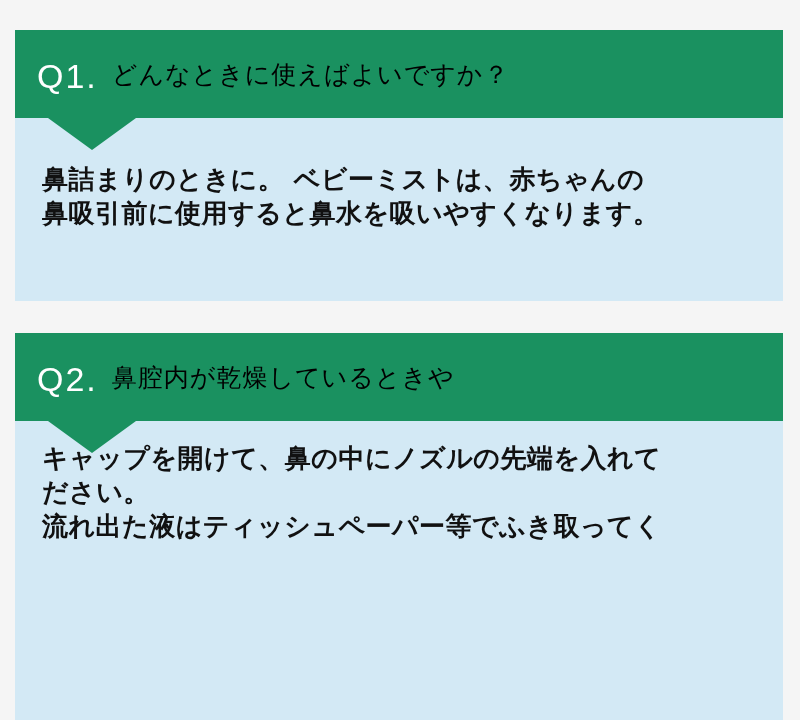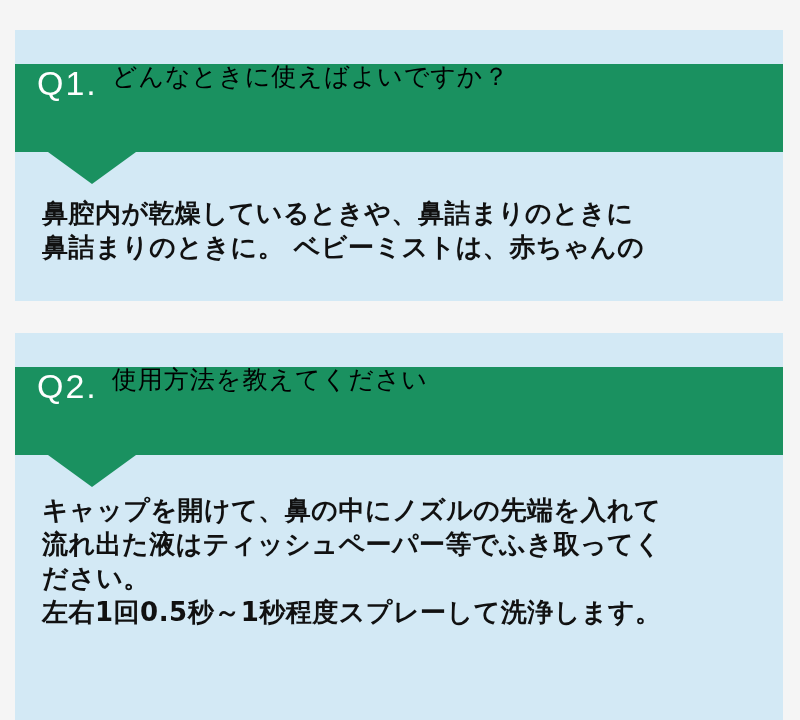--- a/index.html
+++ b/index.html
@@ -21,24 +21,23 @@
       background: #d3e9f5;
     }
     .faq-1 { top: 30px; height: 271px; }
     .faq-2 { top: 333px; height: 471px; }
 
     .q-header {
       position: relative;
       height: 88px;
       background: #1a9160;
       display: flex;
-      align-items: flex-start;
+      align-items: center;
       padding-left: 22px;
       box-sizing: border-box;
-      margin-top: 34px;
     }
     .q-header::after {
       content: "";
       position: absolute;
       left: 33px;
       top: 88px;
       width: 0;
       height: 0;
       border-left: 44px solid transparent;
       border-right: 44px solid transparent;
@@ -68,40 +67,39 @@
       color: #111111;
       font-size: 26px;
       font-weight: bold;
       line-height: 34px;
       letter-spacing: 0.5px;
     }
     .answer .line {
       display: block;
       white-space: nowrap;
     }
-    .faq-2 .answer { padding-top: 38px; }
+    .faq-2 .answer { padding-top: 20px; }
   </style>
 </head>
 <body>
 
 <section class="faq faq-1">
   <div class="q-header">
     <span class="q-num">Q1.</span>
     <span class="q-title">どんなときに使えばよいですか？</span>
   </div>
   <div class="answer">
-    <span class="line">鼻腔内が乾燥しているときや、鼻詰まりのときに</span>
     <span class="line">鼻詰まりのときに。 ベビーミストは、赤ちゃんの</span>
+    <span class="line">鼻吸引前に使用すると鼻水を吸いやすくなります。</span>
   </div>
 </section>
 
 <section class="faq faq-2">
   <div class="q-header">
     <span class="q-num">Q2.</span>
-    <span class="q-title">使用方法を教えてください</span>
+    <span class="q-title">鼻腔内が乾燥しているときや</span>
   </div>
   <div class="answer">
     <span class="line">キャップを開けて、鼻の中にノズルの先端を入れて</span>
+    <span class="line">ださい。</span>
     <span class="line">流れ出た液はティッシュペーパー等でふき取ってく</span>
-    <span class="line">ださい。</span>
-    <span class="line">左右1回0.5秒～1秒程度スプレーして洗浄します。</span>
   </div>
 </section>
 
 </body></html>

